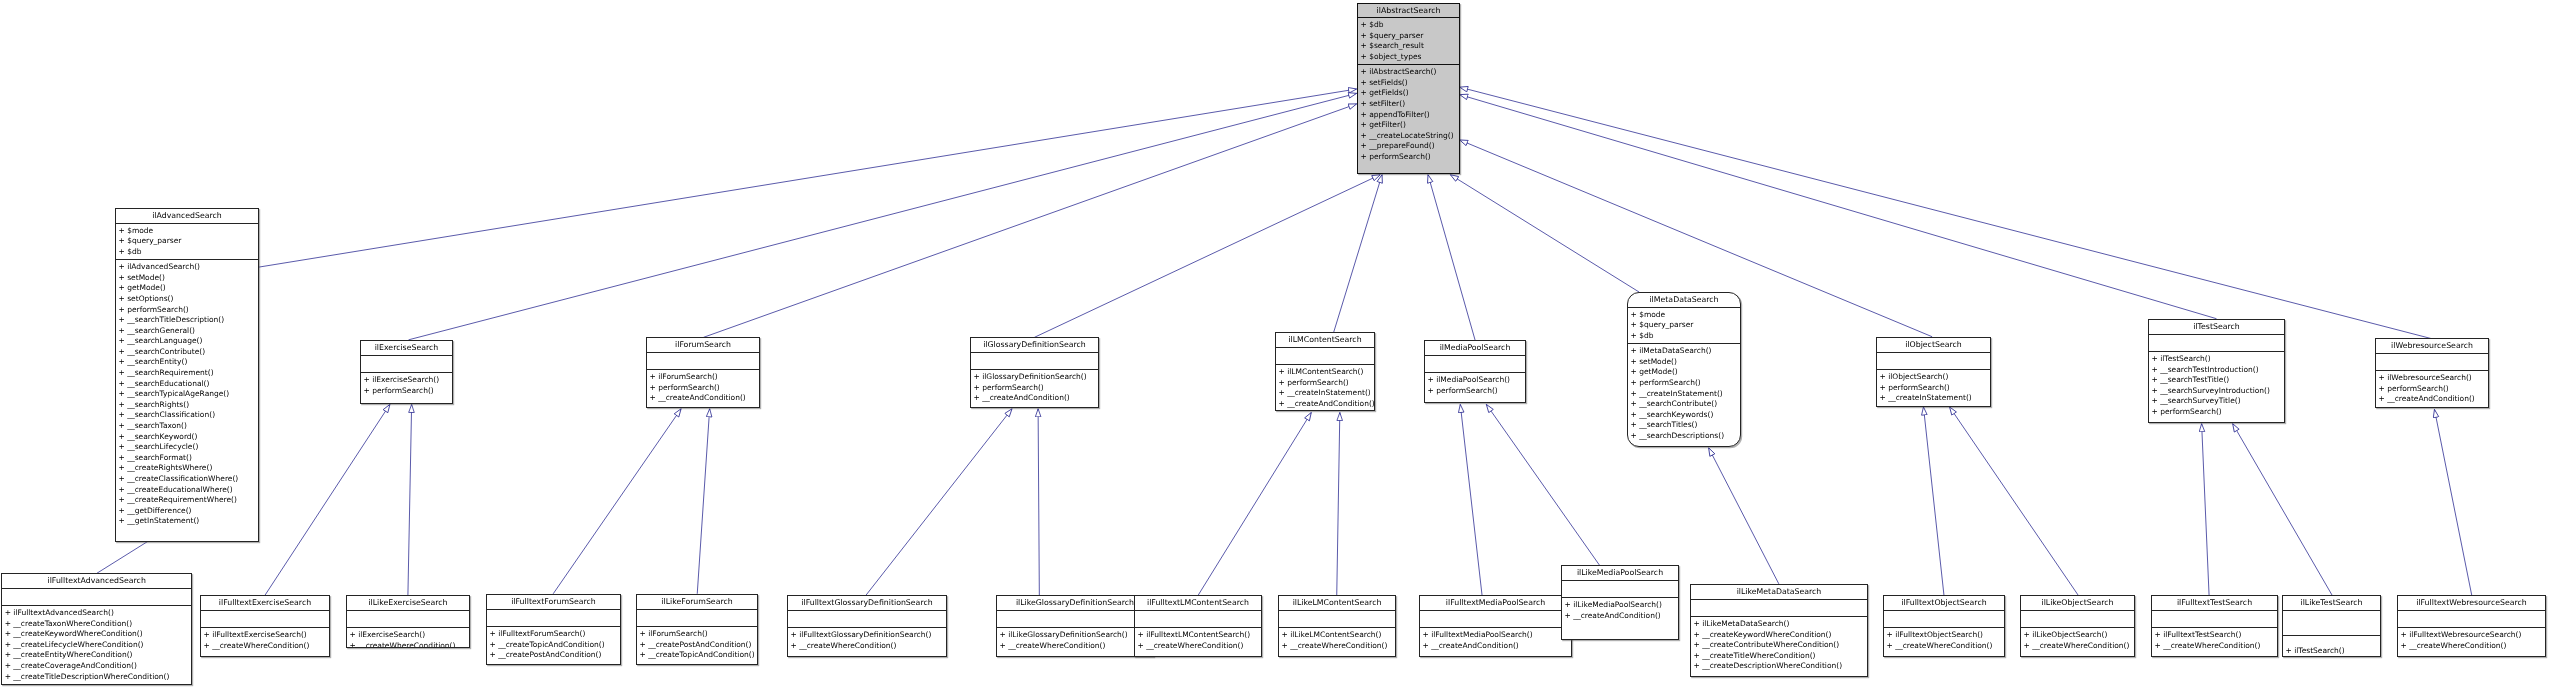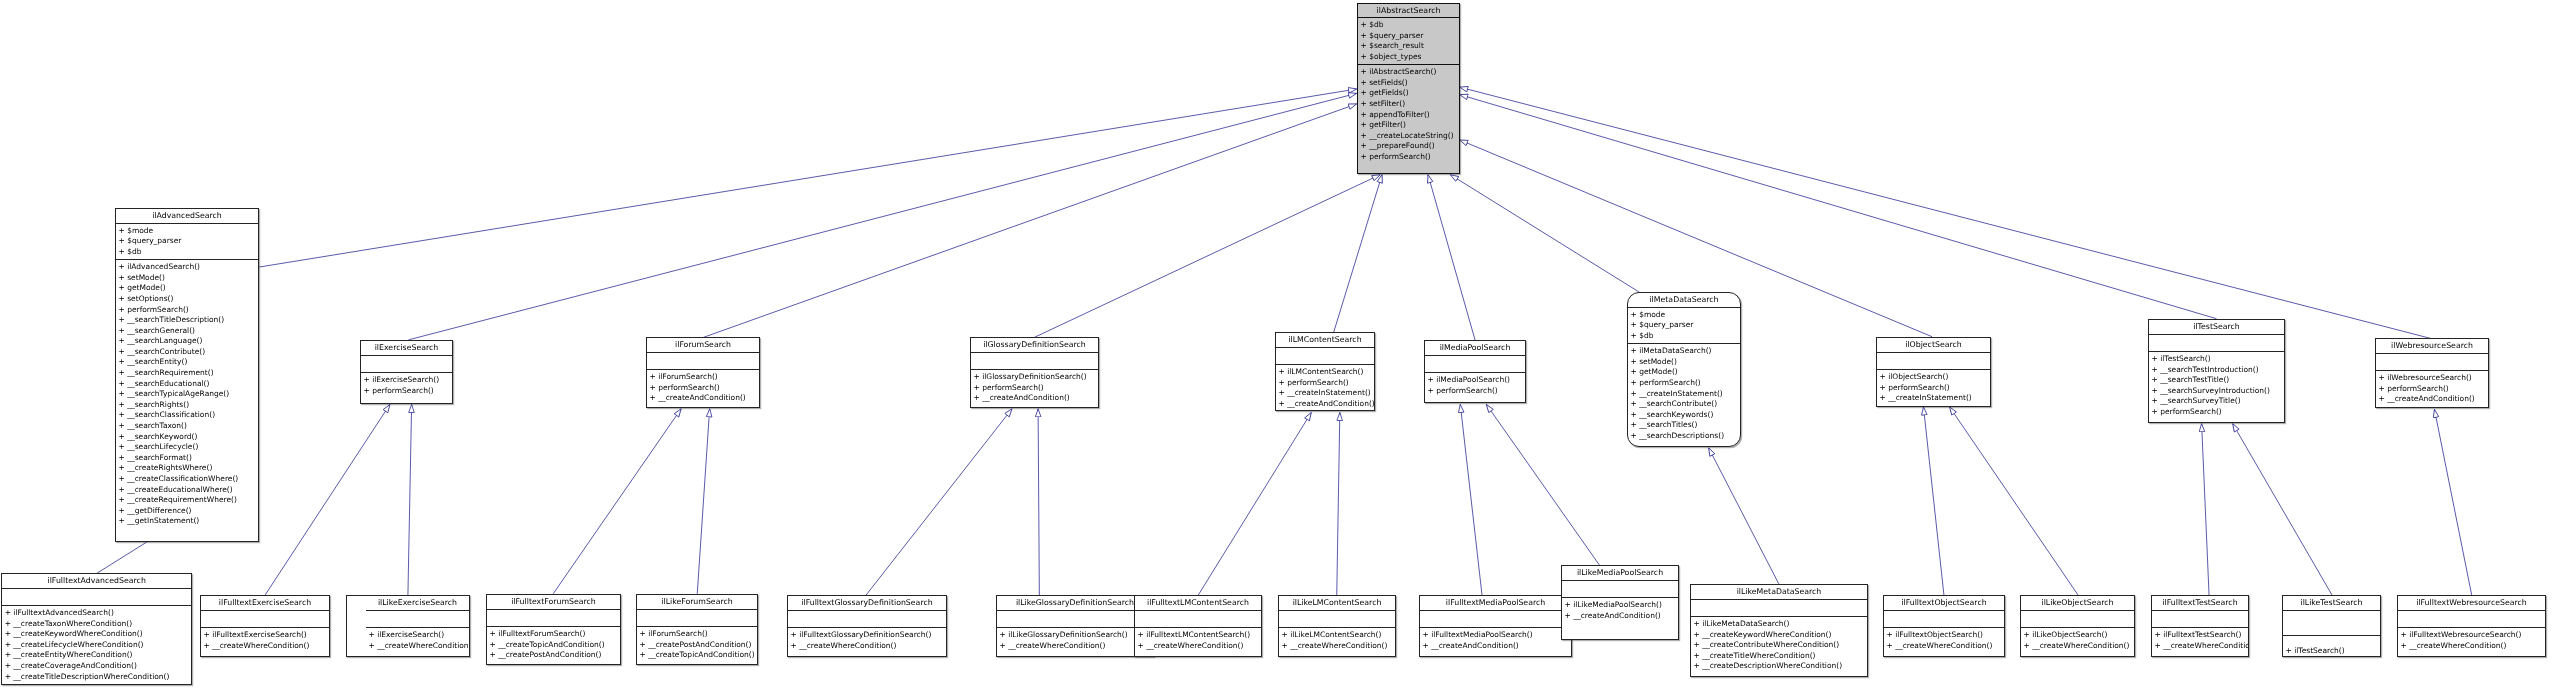--- a/index.html
+++ b/index.html
@@ -221,21 +221,21 @@
         </div>
       </div>
       <div class="node" style="left: 200px; top: 595px; width: 130px; height: 62px;">
         <div class="ttl">ilFulltextExerciseSearch</div>
         <div class="sec attrs"></div>
         <div class="sec methods">
           <div class="mrow">+ ilFulltextExerciseSearch()</div>
           <div class="mrow">+ __createWhereCondition()</div>
         </div>
       </div>
-      <div class="node" style="left: 346px; top: 595px; width: 124px; height: 62px; padding-left: 19px;">
+      <div class="node" style="left: 346px; top: 595px; width: 124px; height: 53px;">
         <div class="ttl">ilLikeExerciseSearch</div>
         <div class="sec attrs"></div>
         <div class="sec methods">
           <div class="mrow">+ ilExerciseSearch()</div>
           <div class="mrow">+ __createWhereCondition()</div>
         </div>
       </div>
       <div class="node" style="left: 486px; top: 594px; width: 135px; height: 71px;">
         <div class="ttl">ilFulltextForumSearch</div>
         <div class="sec attrs"></div>
@@ -322,21 +322,21 @@
         </div>
       </div>
       <div class="node" style="left: 2020px; top: 595px; width: 115px; height: 62px;">
         <div class="ttl">ilLikeObjectSearch</div>
         <div class="sec attrs"></div>
         <div class="sec methods">
           <div class="mrow">+ ilLikeObjectSearch()</div>
           <div class="mrow">+ __createWhereCondition()</div>
         </div>
       </div>
-      <div class="node" style="left: 2151px; top: 595px; width: 98px; height: 62px;">
+      <div class="node" style="left: 2151px; top: 595px; width: 127px; height: 62px;">
         <div class="ttl">ilFulltextTestSearch</div>
         <div class="sec attrs"></div>
         <div class="sec methods">
           <div class="mrow">+ ilFulltextTestSearch()</div>
           <div class="mrow">+ __createWhereCondition()</div>
         </div>
       </div>
       <div class="node" style="left: 2282px; top: 595px; width: 99px; height: 62px; gap: 8px;">
         <div class="ttl">ilLikeTestSearch</div>
         <div class="sec attrs"></div>

